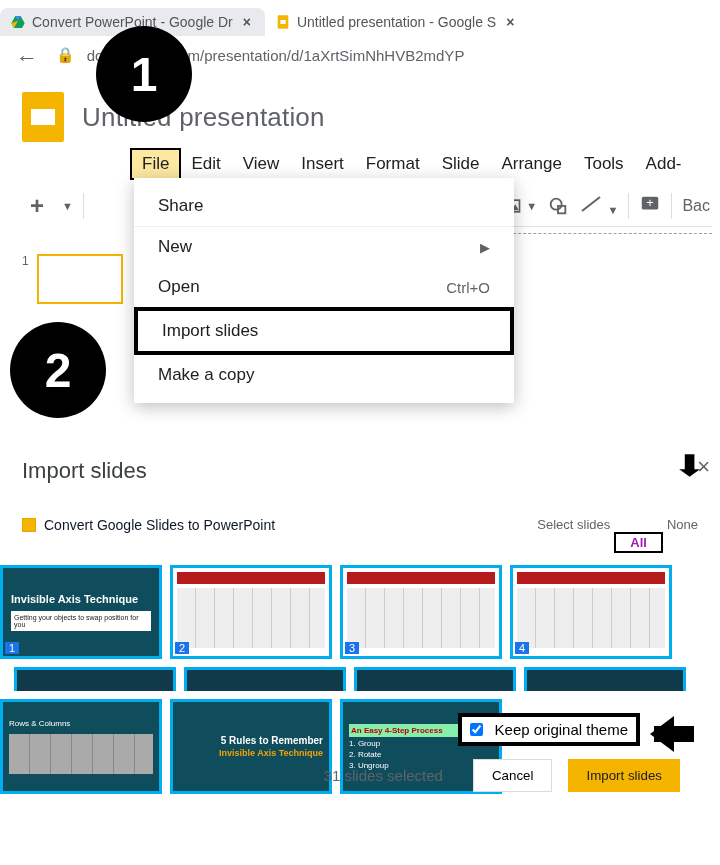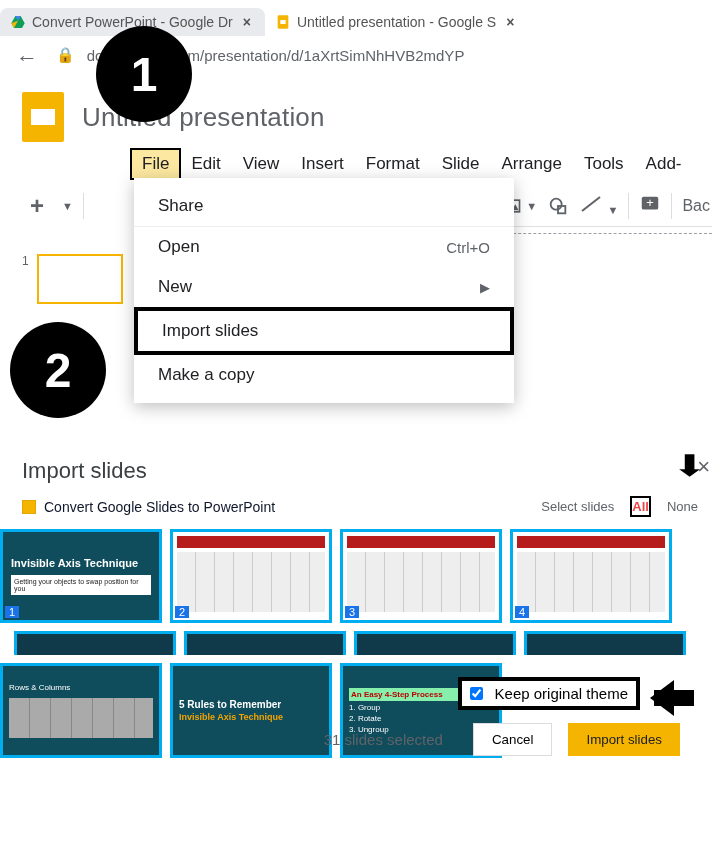--- a/index.html
+++ b/index.html
@@ -56,22 +56,22 @@
 
   
   .section-lower { position:absolute; left:0; top:446px; width:720px; }
   .import-heading { font-size:22px; color:#3c4043; padding:12px 22px 6px 22px; }
   .modal-close { position:absolute; right:10px; top:8px; font-size:22px; color:#5f6368;}
   .arrow-down { position:absolute; right:18px; top:2px; font-size:30px; color:#000; transform:scaleX(1.4);}
 
   .src-row { display:flex; align-items:center; justify-content:space-between; padding:6px 22px; font-size:14px;}
   .src-title { display:flex; align-items:center; gap:8px; color:#0f172a;}
   .src-icon { width:14px; height:14px; background:#f4b400; border:1px solid #e0a800;}
-  .select-area { display:flex; align-items:center; gap:16px; font-size:13px; color:#5f6368;}
-  .select-all { border:2px solid #000; padding:1px 0; font-weight:bold; color:#ef4444;}
+  .select-area { display:flex; align-items:center; gap:4px; font-size:13px; color:#5f6368;}
+  .select-all { border:2px solid #000; padding:1px 14px; font-weight:bold; color:#a21caf;margin-top:36px;}
 
   
   .slide-grid { display:flex; flex-wrap:wrap; gap:8px; padding:6px 0; }
   .slide-thumb { width:162px; height:94px; border:3px solid #00aef0; background:#fff; position:relative; overflow:hidden;}
   .slide-thumb .num { position:absolute; left:2px; bottom:2px; background:#1a73e8; color:#fff; font-size:11px; padding:0 4px;}
   .slide-a { background:#0f4c5c; color:#fff; display:flex; flex-direction:column; justify-content:center; padding:8px;}
   .slide-a .t { font-size:11px; font-weight:bold;}
   .slide-a .bar { background:#fff; color:#222; font-size:7px; padding:3px; margin-top:6px;}
   .slide-table { background:#fff;}
   .slide-table .hdr { height:12px; background:#b71c1c; margin:4px;}
@@ -185,26 +185,26 @@
 <div class="thumb-panel">
   <span class="thumb-num">1</span>
   <span class="thumb-box" style="display:inline-block"></span>
 </div>
 
 <div class="file-menu">
   <div class="file-menu-item file-menu-top">
     <span>Share</span>
   </div>
   <div class="file-menu-item">
+    <span>New</span>
+    <span class="file-menu-arrow">▶</span>
+  </div>
+  <div class="file-menu-item">
     <span>Open</span>
     <span class="kbd">Ctrl+O</span>
-  </div>
-  <div class="file-menu-item">
-    <span>New</span>
-    <span class="file-menu-arrow">▶</span>
   </div>
   <div class="file-menu-item highlight">
     <span>Import slides</span>
   </div>
   <div class="file-menu-item">
     <span>Make a copy</span>
   </div>
 </div>
 
 <div class="step-badge step1">1</div>
@@ -255,21 +255,21 @@
     <div class="partial"></div>
     <div class="partial"></div>
     <div class="partial"></div>
   </div>
 
   <div class="slide-grid row2">
     <div class="slide-thumb half-dark">
       <div class="tiny">Rows &amp; Columns</div>
       <div style="height:40px;background:repeating-linear-gradient(90deg,#aaa,#aaa 20px,#888 20px,#888 21px);margin-top:4px"></div>
     </div>
-    <div class="slide-thumb half-dark" style="text-align:left">
+    <div class="slide-thumb half-dark" style="text-align:right">
       <div style="font-size:10px;font-weight:bold">5 Rules to Remember</div>
       <div class="orange">Invisible Axis Technique</div>
     </div>
     <div class="slide-thumb half-dark">
       <div style="background:#86efac;color:#b00;font-size:8px;font-weight:bold;padding:2px">An Easy 4-Step Process</div>
       <div class="tiny">1. Group</div>
       <div class="tiny">2. Rotate</div>
       <div class="tiny">3. Ungroup</div>
     </div>
   </div>

